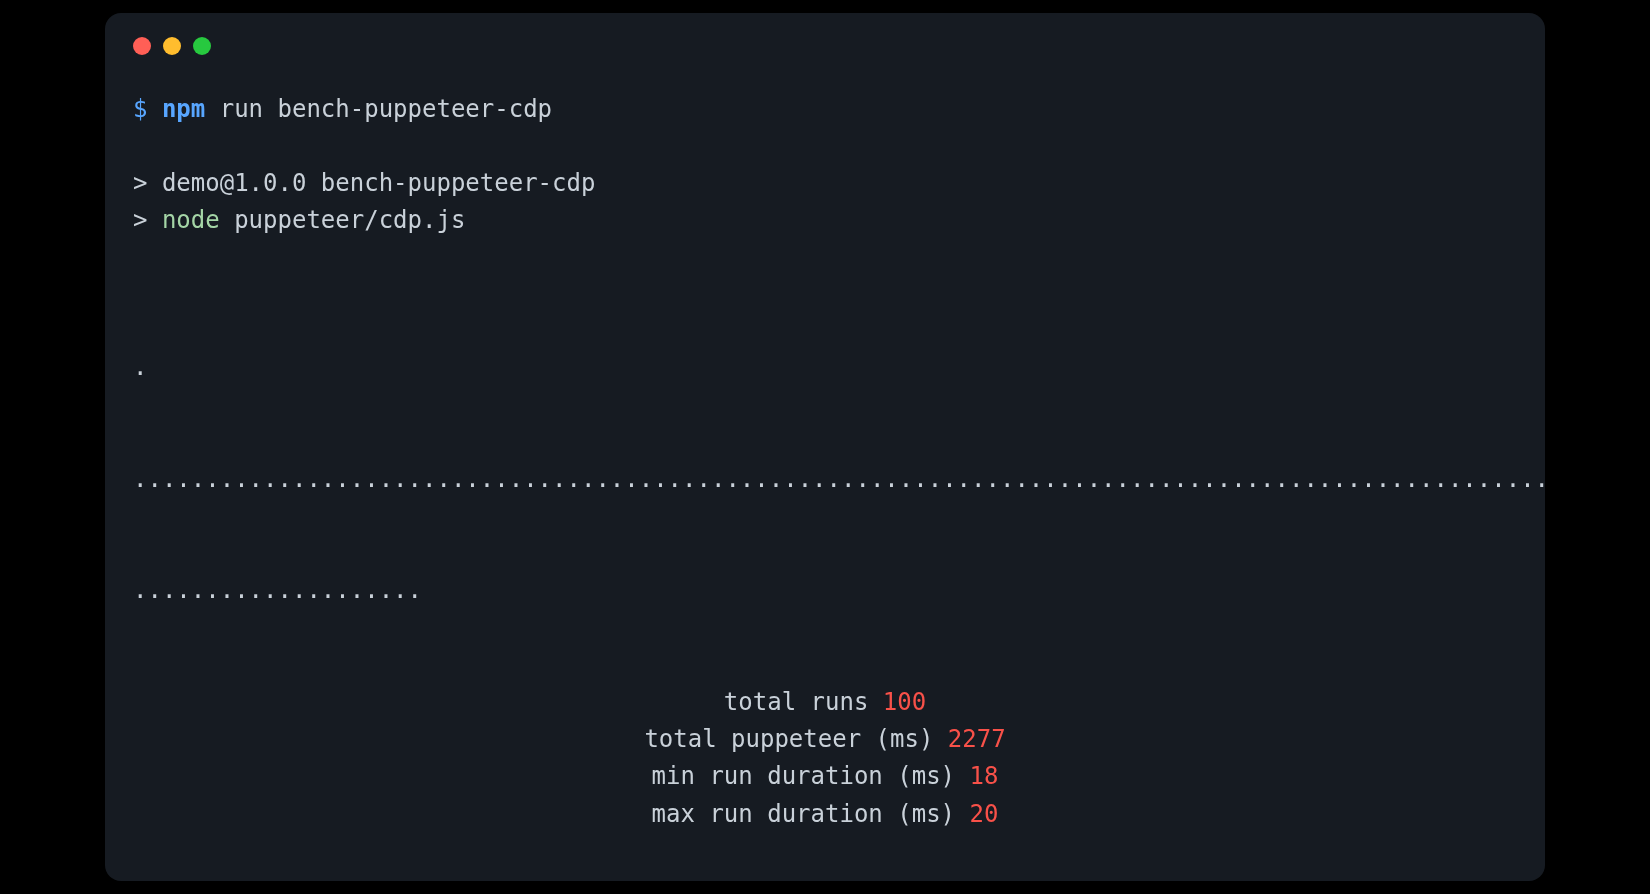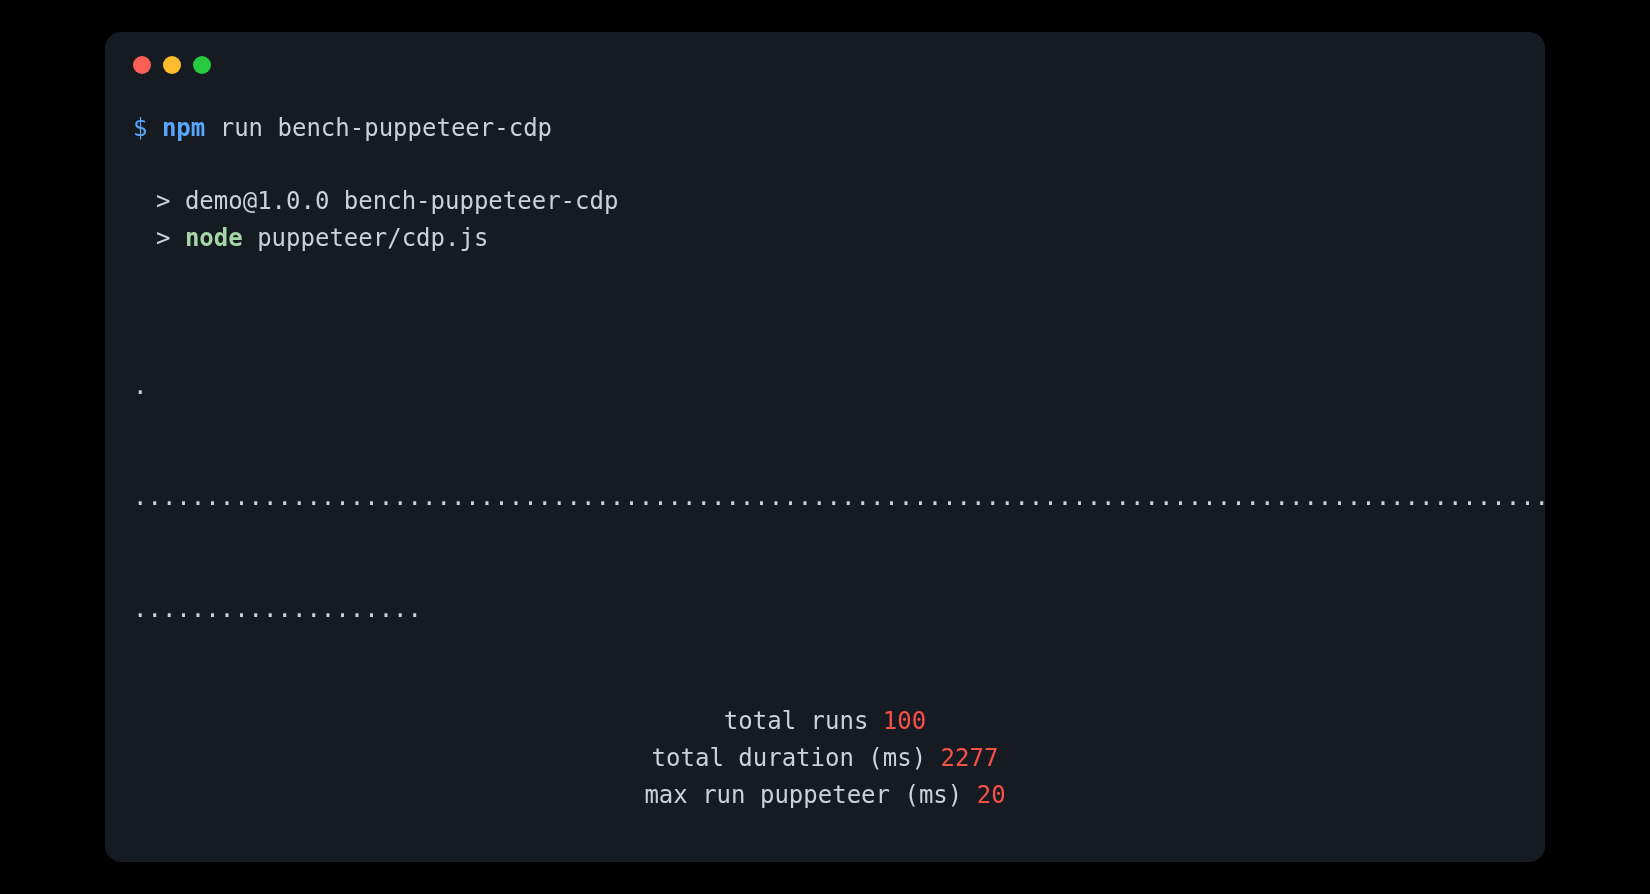--- a/index.html
+++ b/index.html
@@ -59,31 +59,29 @@
       color: #58a6ff;
     }
     
     .cmd-npm {
       color: #58a6ff;
       font-weight: bold;
     }
     
     .cmd-node {
       color: #a5d6a7;
-      font-weight: bold;
     }
     
     .cmd-rest {
       color: #c9d1d9;
       margin-top: 16px;
     }
     
     .script-output {
       margin-bottom: 36px;
-      margin-left: 23px;
     }
     
     .output-line {
       color: #c9d1d9;
     }
     
     .arrow {
       color: #c9d1d9;
     }
     
@@ -131,21 +129,24 @@
       <div>.</div>
       <div>...................................................................................................</div>
       <div>....................</div>
     </div>
 
     <div>
       <div class="stat-line">
         <span>total runs </span><span class="stat-value">100</span>
       </div>
       <div class="stat-line">
-        <span>total duration (ms) </span><span class="stat-value">2277</span>
+        <span>total puppeteer (ms) </span><span class="stat-value">2277</span>
       </div>
       <div class="stat-line">
-        <span>max run puppeteer (ms) </span><span class="stat-value">20</span>
+        <span>min run duration (ms) </span><span class="stat-value">18</span>
+      </div>
+      <div class="stat-line">
+        <span>max run duration (ms) </span><span class="stat-value">20</span>
       </div>
     </div>
 
   </div>
 </div>
 
 </body></html>

